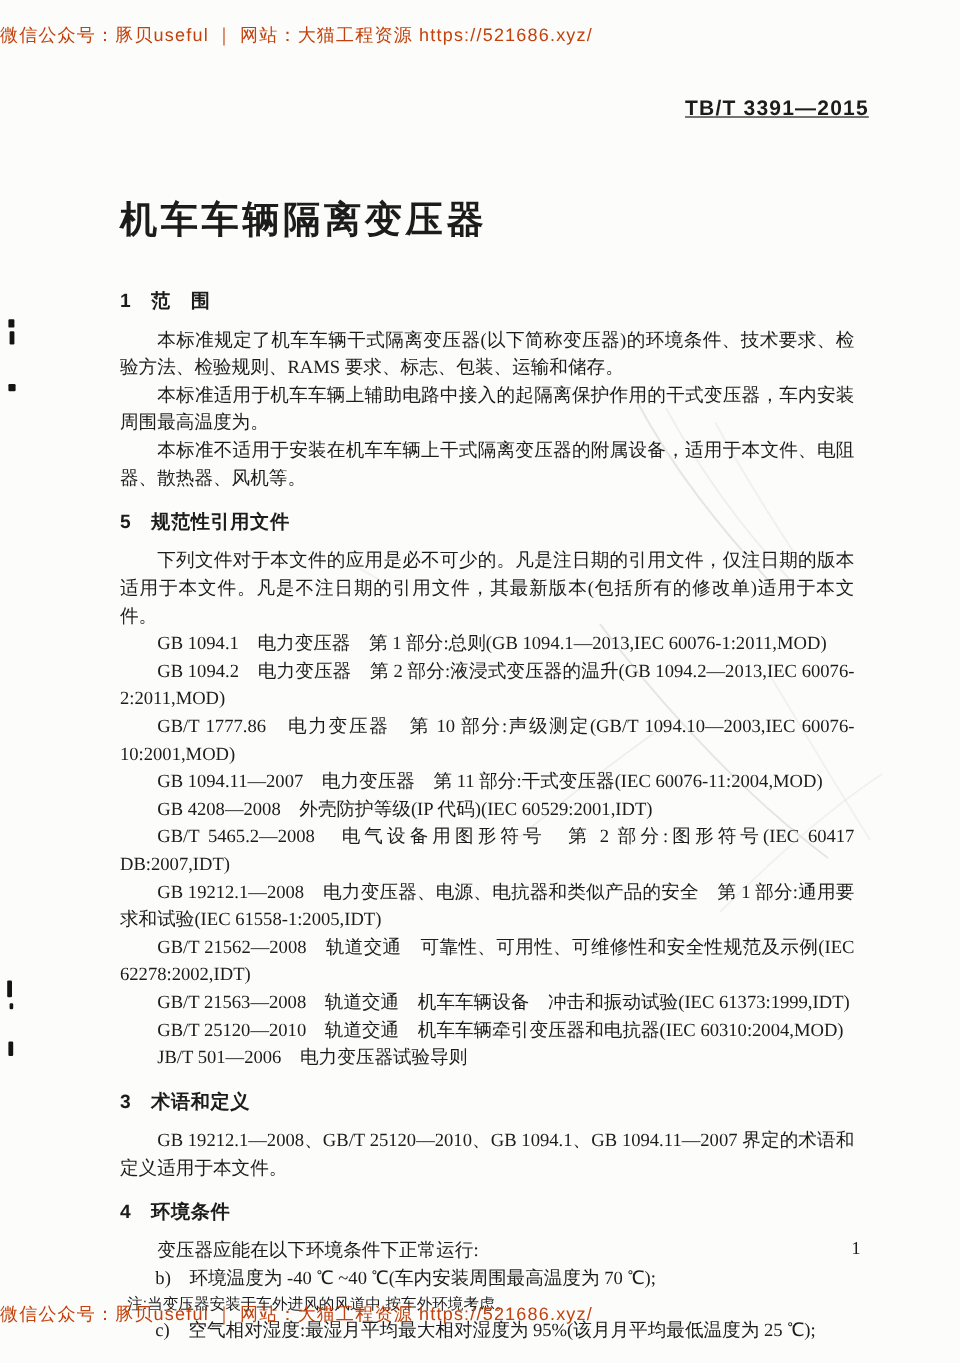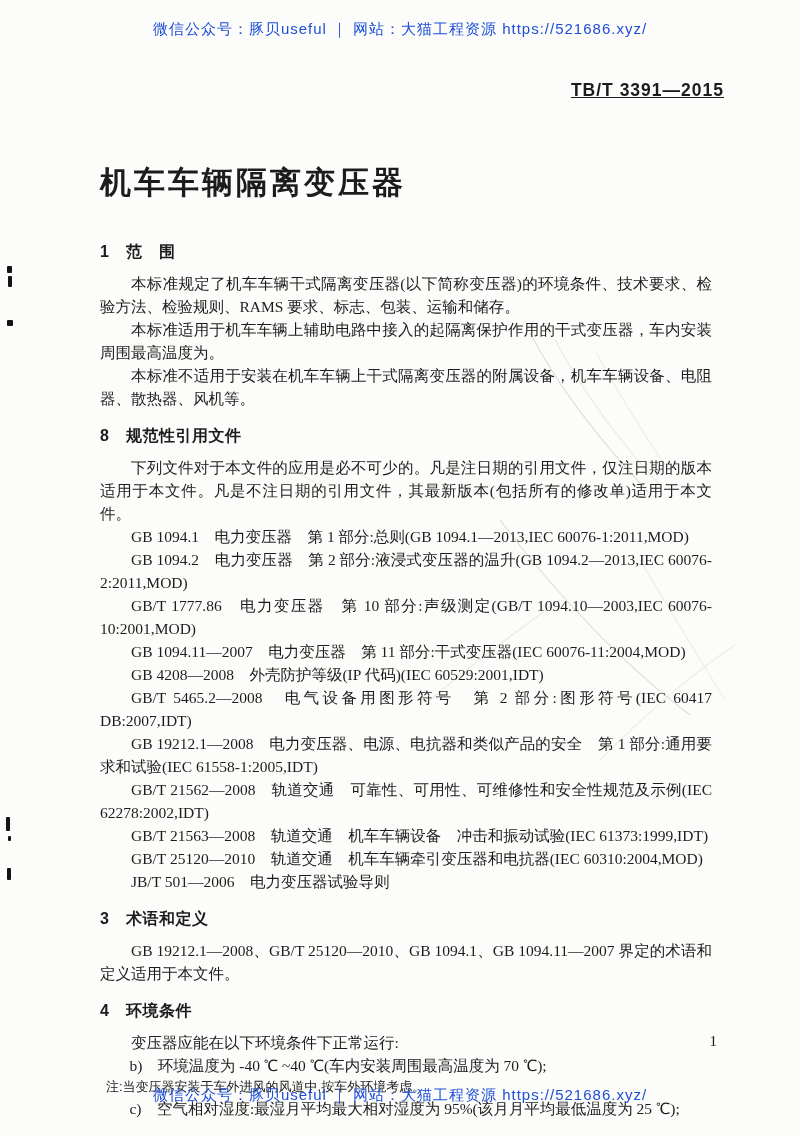--- a/index.html
+++ b/index.html
@@ -10,22 +10,21 @@
     margin: 0 auto;
     background: #fcfcfa;
     font-family: "Liberation Serif", serif;
     color: #1c1c1c;
     overflow: hidden;
   }
   .watermark {
     position: absolute;
     left: 0;
     width: 100%;
-    text-align: center;
-    color: #1d4ed8;
+    color: #c2410c;
     font-family: "Liberation Sans", sans-serif;
     font-size: 15px;
     letter-spacing: 1px;
     white-space: nowrap;
   }
   .watermark.top { top: 20px; }
   .watermark.bottom { top: 1086px; }
   .doc-number {
     position: absolute;
     top: 80px;
@@ -112,23 +111,23 @@
 
   <div class="doc-number">TB/T 3391—2015</div>
 
   <div class="content">
 
     <h1 class="title">机车车辆隔离变压器</h1>
 
     <h2 class="sec">1　范　围</h2>
     <p>本标准规定了机车车辆干式隔离变压器(以下简称变压器)的环境条件、技术要求、检验方法、检验规则、RAMS 要求、标志、包装、运输和储存。</p>
     <p>本标准适用于机车车辆上辅助电路中接入的起隔离保护作用的干式变压器，车内安装周围最高温度为。</p>
-    <p>本标准不适用于安装在机车车辆上干式隔离变压器的附属设备，机车车辆设备、电阻器、散热器、风机等。</p>
+    <p>本标准不适用于安装在机车车辆上干式隔离变压器的附属设备，适用于本文件、电阻器、散热器、风机等。</p>
 
-    <h2 class="sec gap">8　规范性引用文件</h2>
+    <h2 class="sec gap">5　规范性引用文件</h2>
     <p>下列文件对于本文件的应用是必不可少的。凡是注日期的引用文件，仅注日期的版本适用于本文件。凡是不注日期的引用文件，其最新版本(包括所有的修改单)适用于本文件。</p>
     <p>GB 1094.1　电力变压器　第 1 部分:总则(GB 1094.1—2013,IEC 60076-1:2011,MOD)</p>
     <p>GB 1094.2　电力变压器　第 2 部分:液浸式变压器的温升(GB 1094.2—2013,IEC 60076-2:2011,MOD)</p>
     <p>GB/T 1777.86　电力变压器　第 10 部分:声级测定(GB/T 1094.10—2003,IEC 60076-10:2001,MOD)</p>
     <p>GB 1094.11—2007　电力变压器　第 11 部分:干式变压器(IEC 60076-11:2004,MOD)</p>
     <p>GB 4208—2008　外壳防护等级(IP 代码)(IEC 60529:2001,IDT)</p>
     <p>GB/T 5465.2—2008　电气设备用图形符号　第 2 部分:图形符号(IEC 60417 DB:2007,IDT)</p>
     <p>GB 19212.1—2008　电力变压器、电源、电抗器和类似产品的安全　第 1 部分:通用要求和试验(IEC 61558-1:2005,IDT)</p>
     <p>GB/T 21562—2008　轨道交通　可靠性、可用性、可维修性和安全性规范及示例(IEC 62278:2002,IDT)</p>
     <p>GB/T 21563—2008　轨道交通　机车车辆设备　冲击和振动试验(IEC 61373:1999,IDT)</p>

